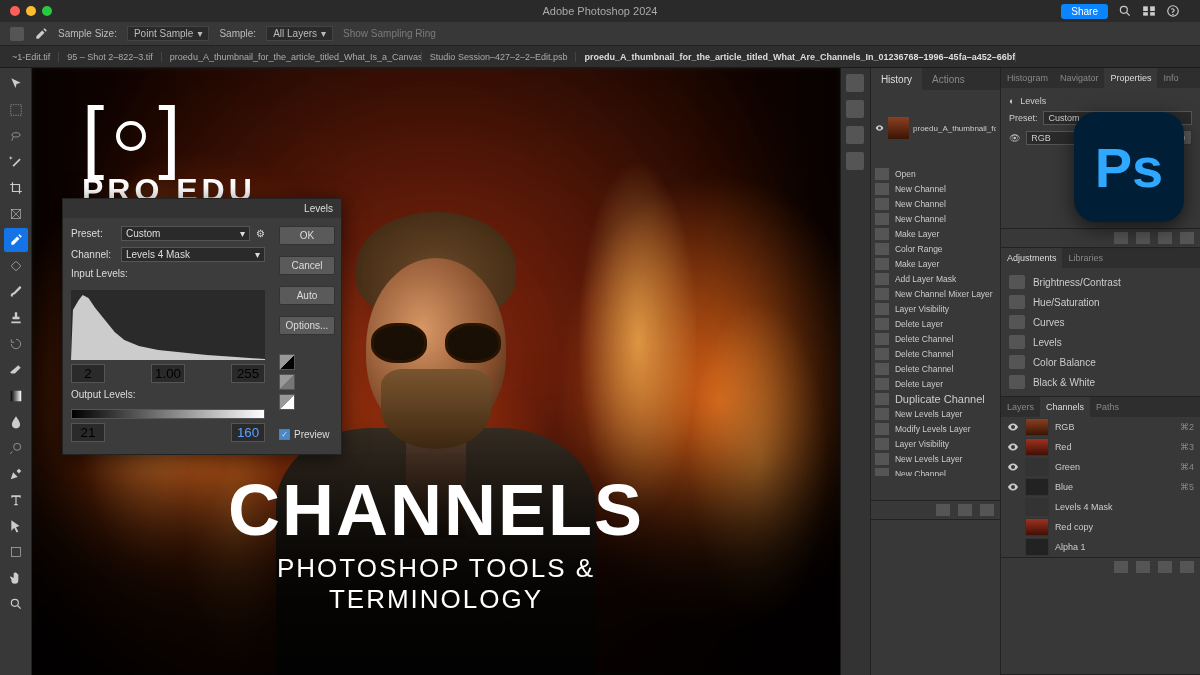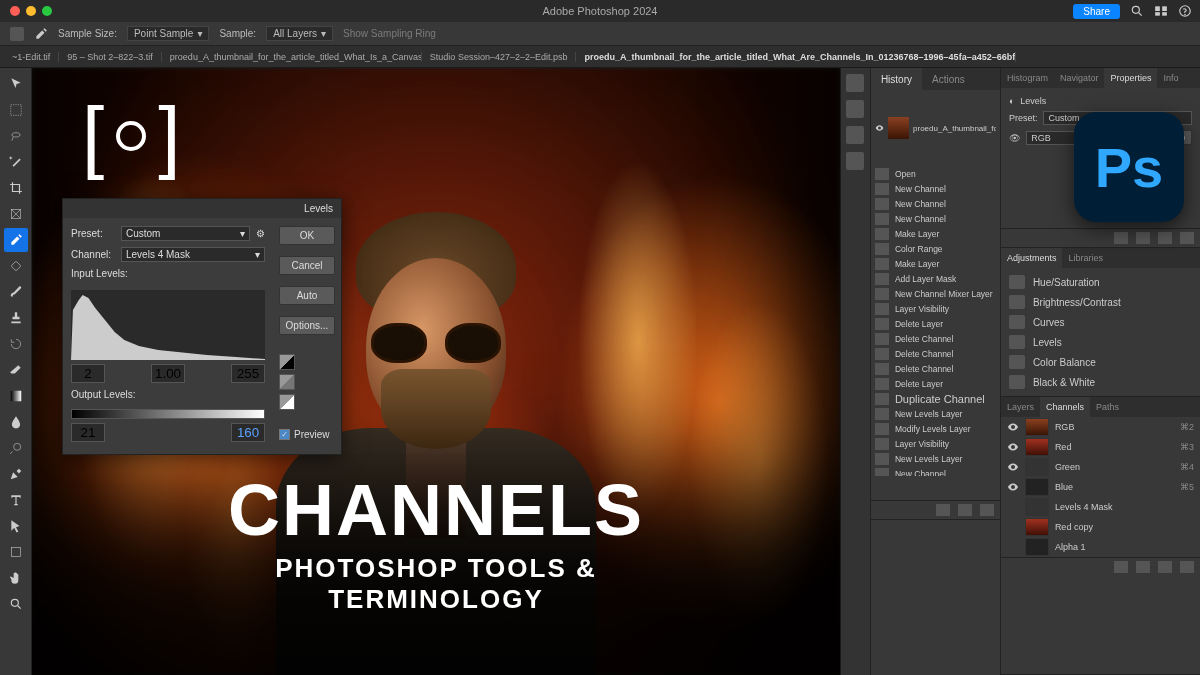--- a/index.html
+++ b/index.html
@@ -4,21 +4,21 @@
 <style>
 * { margin: 0; padding: 0; box-sizing: border-box; font-family: -apple-system, "Segoe UI", Arial, sans-serif; }
 body { background: #1a1a1a; width: 1200px; height: 675px; overflow: hidden; position: relative; color: #ccc; font-size: 10px; }
 
 
 .titlebar { background: #2a2a2a; height: 22px; display: flex; align-items: center; position: relative; }
 .traffic { display: flex; gap: 6px; padding-left: 10px; }
 .traffic span { width: 10px; height: 10px; border-radius: 50%; }
 .tr-red { background: #ff5f57; } .tr-yel { background: #febc2e; } .tr-grn { background: #28c840; }
 .titlebar-title { position: absolute; left: 50%; transform: translateX(-50%); color: #aaa; font-size: 11px; }
-.titlebar-right { position: absolute; right: 8px; display: flex; gap: 10px; align-items: center; }
+.titlebar-right { position: absolute; right: 20px; display: flex; gap: 10px; align-items: center; }
 .share-btn { background: #0a84ff; color: #fff; padding: 2px 10px; border-radius: 3px; font-size: 10px; }
 .ic { width: 14px; height: 14px; display: inline-block; }
 
 .optbar { background: #383838; height: 24px; display: flex; align-items: center; gap: 10px; padding: 0 10px; border-bottom: 1px solid #222; font-size: 10px; color: #bbb; }
 .optbar .sel { background: #2a2a2a; padding: 1px 6px; border: 1px solid #444; display: flex; align-items: center; gap: 4px; }
 .home-ic { width: 14px; height: 14px; background: #555; border-radius: 2px; }
 
 .tabbar { background: #2e2e2e; height: 22px; display: flex; align-items: center; padding: 0 4px; font-size: 9px; color: #aaa; border-bottom: 1px solid #1a1a1a; }
 .tab { padding: 0 8px; border-right: 1px solid #444; white-space: nowrap; overflow: hidden; }
 .tab:last-child { font-weight: bold; color: #ddd; }
@@ -58,21 +58,21 @@
 
 
 .vignette { position: absolute; inset: 0; box-shadow: inset 0 -180px 120px rgba(0,0,0,0.85), inset 0 0 200px rgba(0,0,0,0.4); pointer-events:none; }
 .proedu { position: absolute; top: 40px; left: 50px; color: #fff; }
 .proedu-logo { display: flex; align-items: center; gap: 0; margin-bottom: 8px; }
 .bracket { font-size: 80px; font-weight: 300; line-height: 0.7; }
 .circ { width: 30px; height: 30px; border: 4px solid #fff; border-radius: 50%; margin: 0 12px; }
 .proedu-text { font-size: 32px; font-weight: 600; letter-spacing: 4px; }
 .hero-text { position: absolute; bottom: 60px; left: 50%; transform: translateX(-50%); text-align: center; color: #fff; }
 .hero-title { font-size: 72px; font-weight: 800; letter-spacing: 2px; font-family: Impact, "Arial Black", sans-serif; }
-.hero-sub { font-size: 26px; font-weight: 700; letter-spacing: 2px; margin-top: 2px; }
+.hero-sub { font-size: 26px; font-weight: 400; letter-spacing: 2px; margin-top: 2px; }
 
 
 .levels-dlg { position: absolute; top: 130px; left: 30px; width: 280px; background: #3c3c3c; border: 1px solid #222; box-shadow: 0 4px 20px rgba(0,0,0,0.6); font-size: 10px; color: #ddd; }
 .dlg-title { background: #333; padding: 4px 8px; display: flex; justify-content: flex-end; }
 .dlg-body { display: flex; }
 .dlg-left { flex: 1; padding: 8px; }
 .dlg-right { width: 68px; padding: 8px 6px; display: flex; flex-direction: column; gap: 11px; }
 .dlg-btn { background: #5a5a5a; border: 1px solid #333; padding: 3px 0; text-align: center; border-radius: 2px; font-size: 10px; }
 .dlg-row { display: flex; align-items: center; gap: 6px; margin-bottom: 6px; }
 .dlg-row label { width: 44px; }
@@ -331,20 +331,21 @@
       </div>
     </div>
     <div class="vignette"></div>
 
     <div class="proedu">
       <div class="proedu-logo">
         <span class="bracket">[</span>
           <span class="circ"></span>
           <span class="bracket">]</span>
       </div>
+      <div class="proedu-text">PRO EDU</div>
     </div>
 
     <div class="hero-text">
       <div class="hero-title">CHANNELS</div>
       <div class="hero-sub">PHOTOSHOP TOOLS &amp; TERMINOLOGY</div>
     </div>
 
     <div class="levels-dlg">
       <div class="dlg-title">
           <span>Levels</span>
@@ -555,25 +556,25 @@
       </div>
 
       <div class="panel">
         <div class="tab-row">
           <div class="t active">Adjustments</div>
           <div class="t">Libraries</div>
         </div>
         <div class="adj-list" id="adj-list">
             <div class="adj-item">
               <span class="adj-ic"></span>
-              <span>Hue/Saturation</span>
+              <span>Brightness/Contrast</span>
             </div>
             <div class="adj-item">
               <span class="adj-ic"></span>
-              <span>Brightness/Contrast</span>
+              <span>Hue/Saturation</span>
             </div>
             <div class="adj-item">
               <span class="adj-ic"></span>
               <span>Curves</span>
             </div>
             <div class="adj-item">
               <span class="adj-ic"></span>
               <span>Levels</span>
             </div>
             <div class="adj-item">

